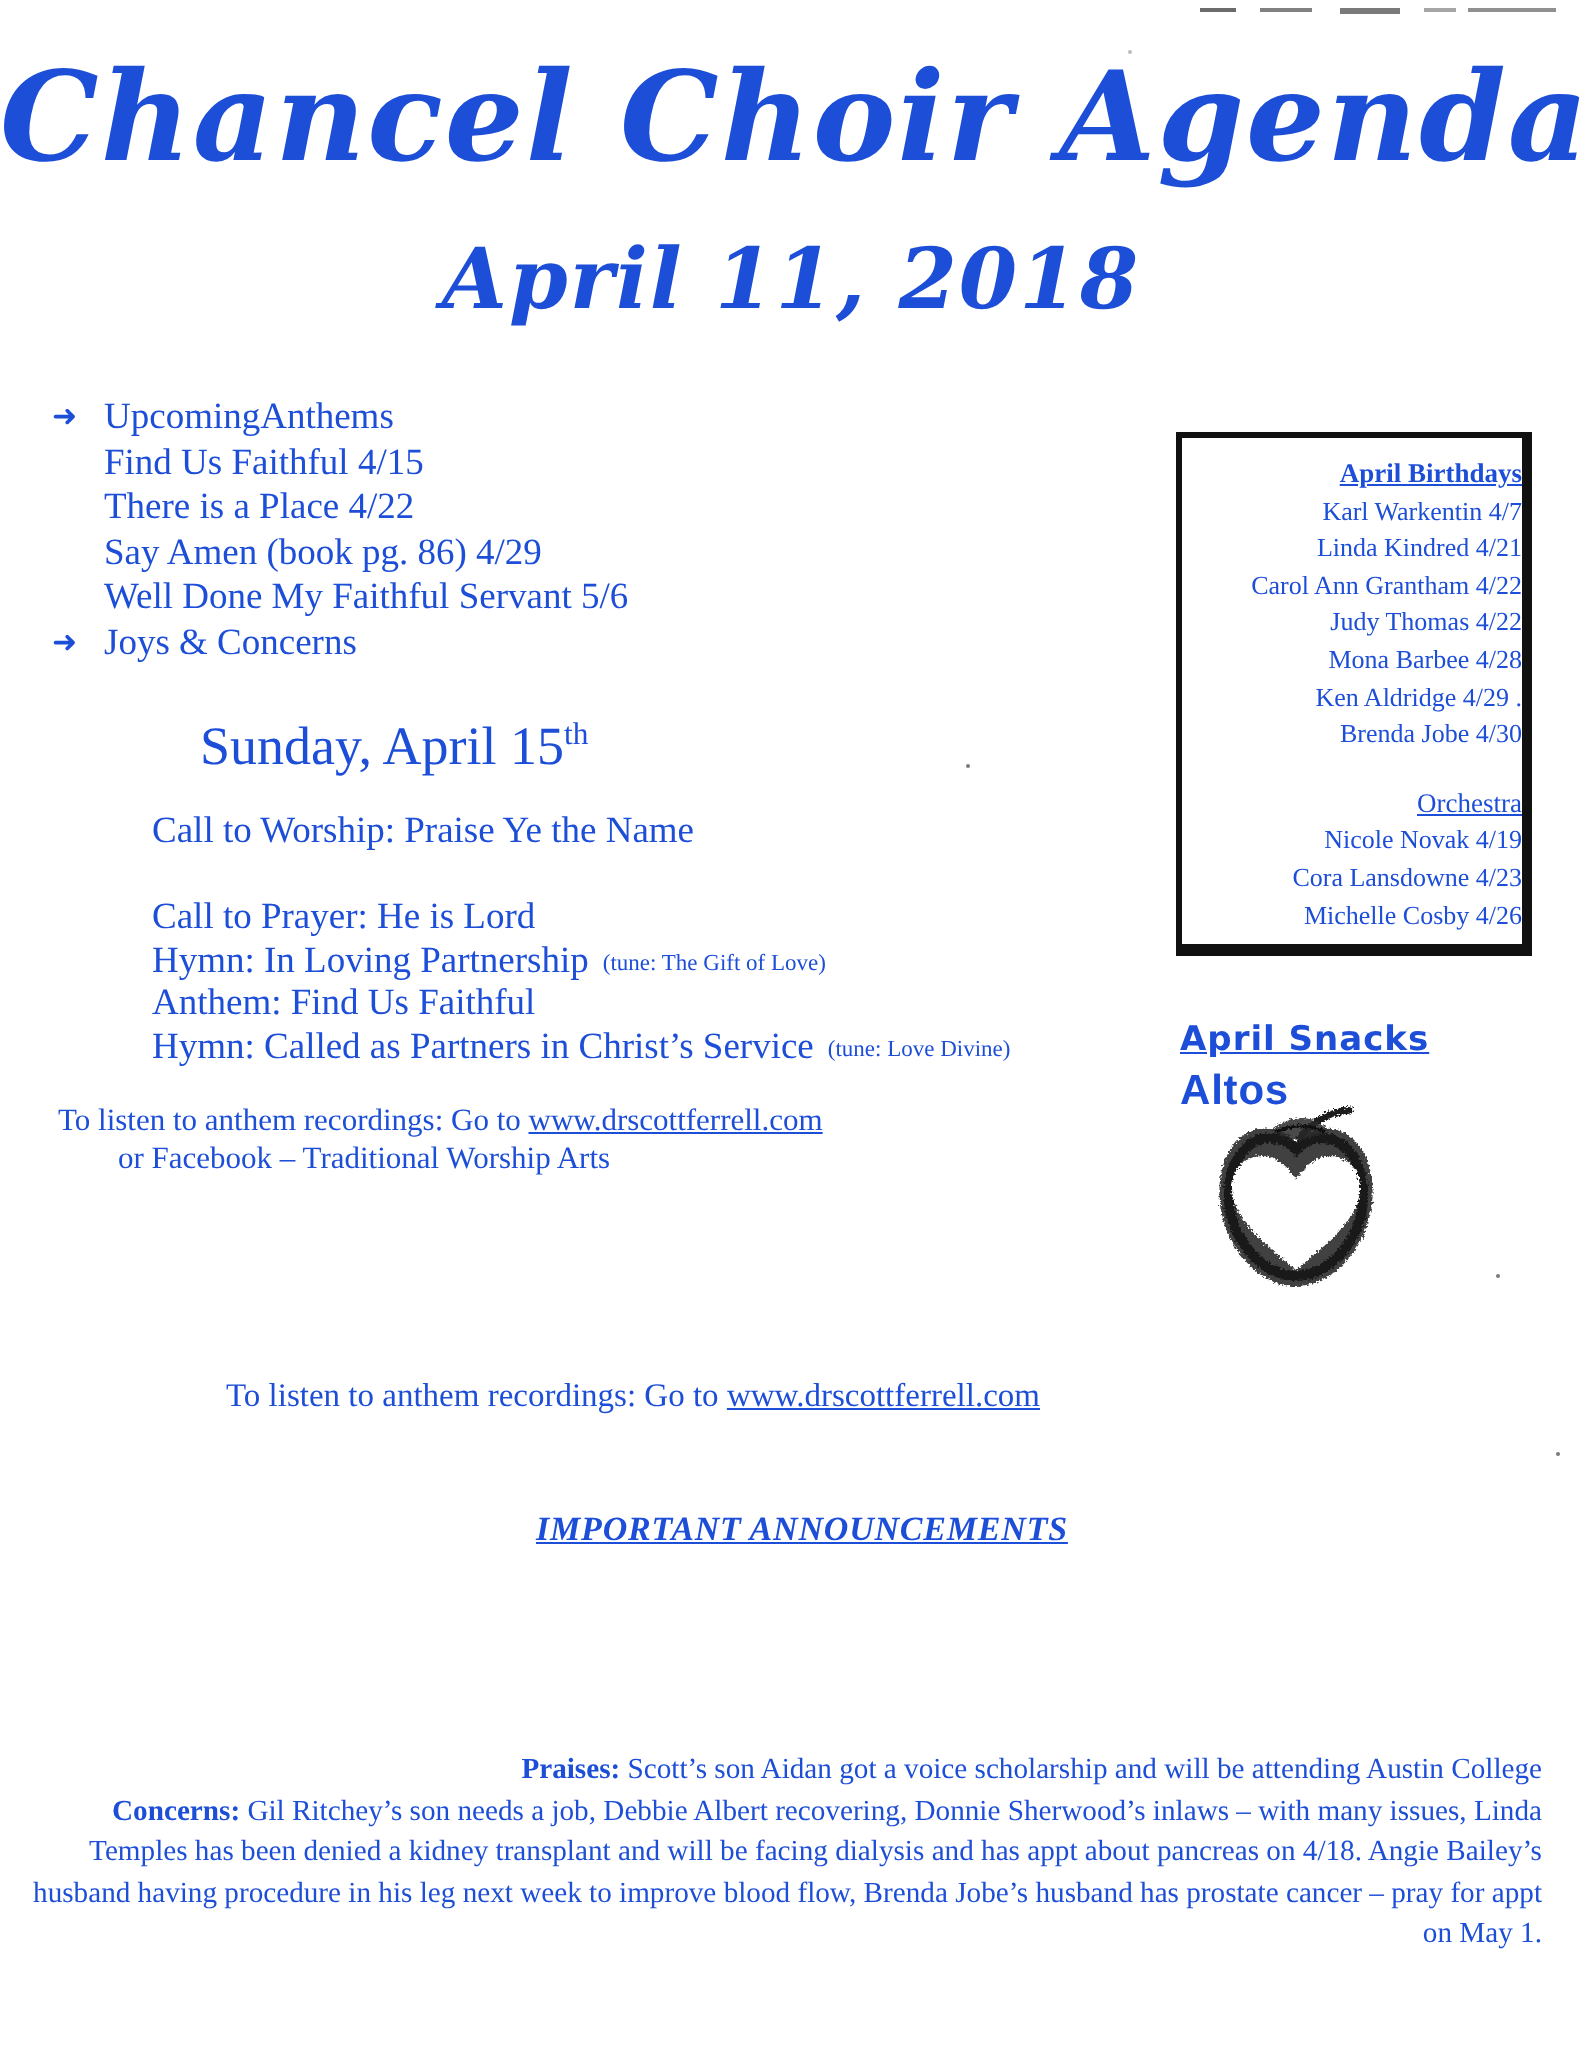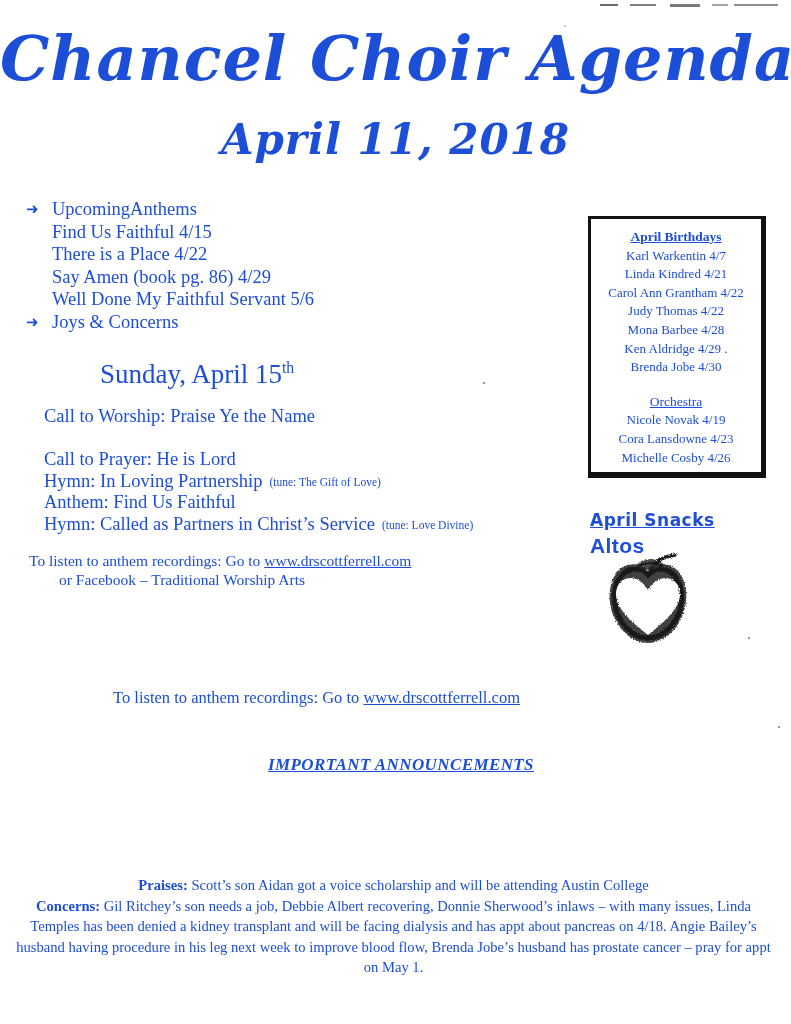--- a/index.html
+++ b/index.html
@@ -105,20 +105,21 @@
   #service-block {
     position: absolute;
     left: 44px;
     top: 406px;
     width: 500px;
     font-size: 18.5px;
     line-height: 20.6px;
   }
   #service-block .line {
     white-space: nowrap;
+    margin-left: 32px;
   }
   #service-block .tune {
     font-size: 11.5px;
     padding-left: 7px;
     vertical-align: 1px;
   }
 
   
   #listen-top {
     position: absolute;
@@ -162,21 +163,21 @@
     position: absolute;
     left: 588px;
     top: 216px;
     width: 178px;
     height: 262px;
     background: #ffffff;
     border: 3px solid #111111;
     border-bottom-width: 6px;
     border-right-width: 5px;
     box-sizing: border-box;
-    text-align: center;
+    text-align: right;
     font-size: 13px;
     line-height: 18.6px;
     padding-top: 9px;
   }
   #birthday-box .box-title {
     font-weight: 700;
     text-decoration: underline;
     font-size: 13.5px;
   }
   #birthday-box .sub-title {
@@ -221,21 +222,21 @@
   }
 
   
   #notes-block {
     position: absolute;
     left: 16px;
     top: 875px;
     width: 755px;
     font-size: 14.6px;
     line-height: 20.5px;
-    text-align: center;
+    text-align: right;
   }
   #notes-block b {
     font-weight: 700;
   }
   #notes-block .para {
     margin: 0;
   }
 </style>
 </head>
 <body>

